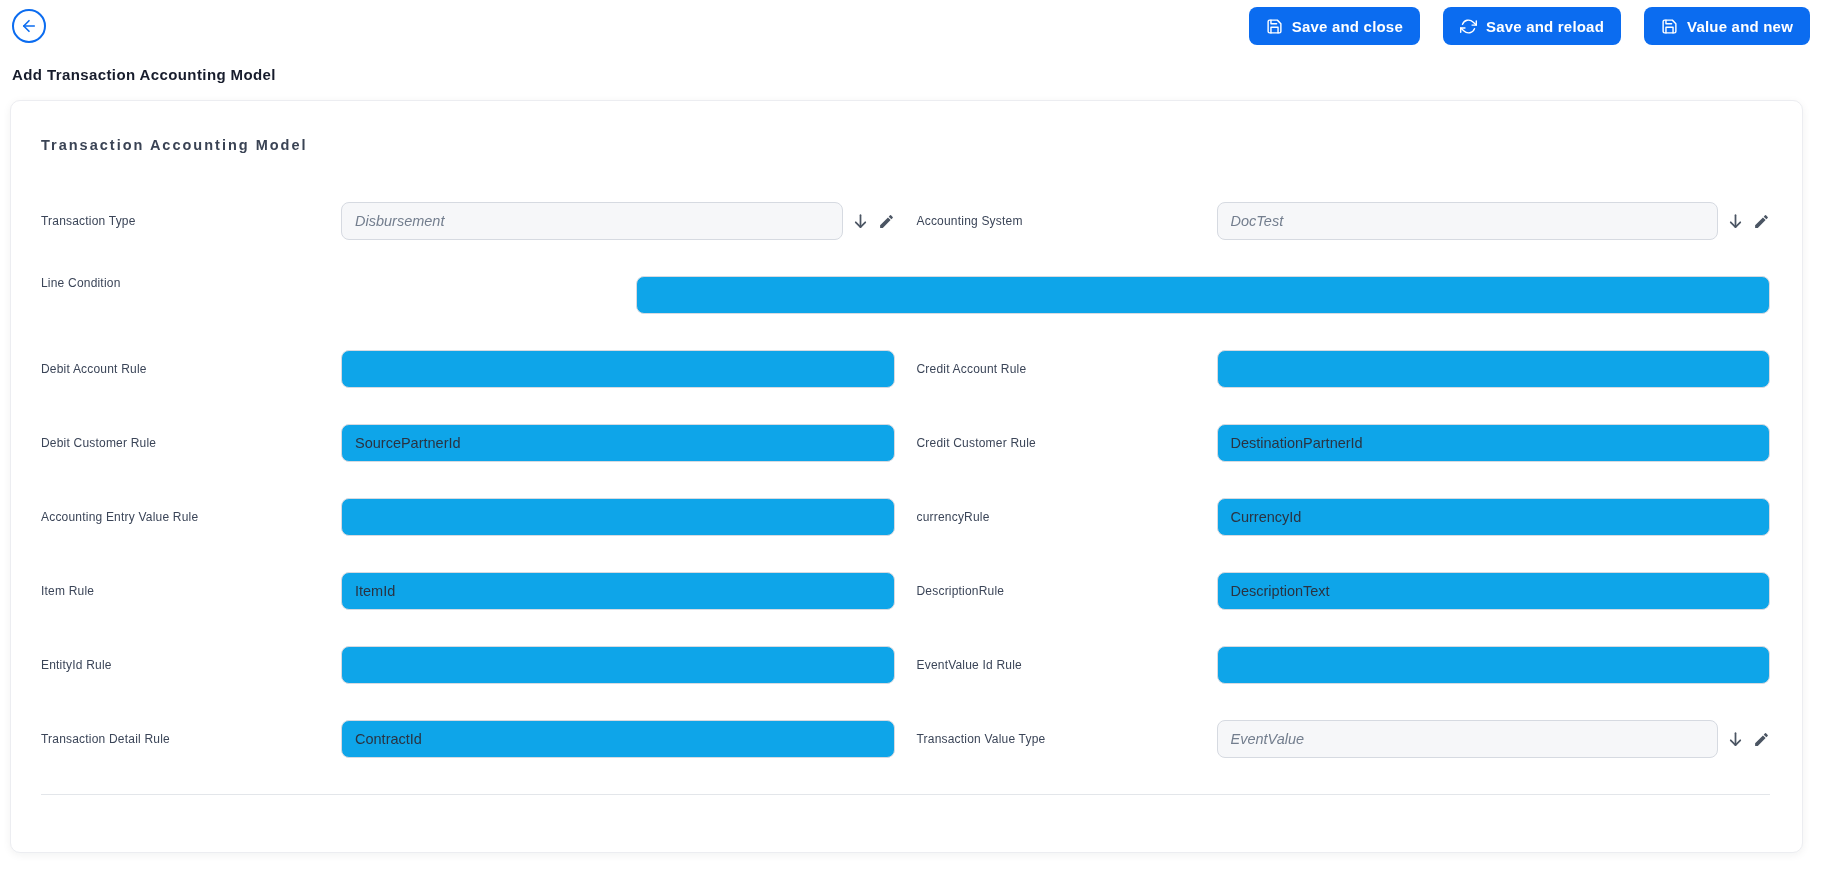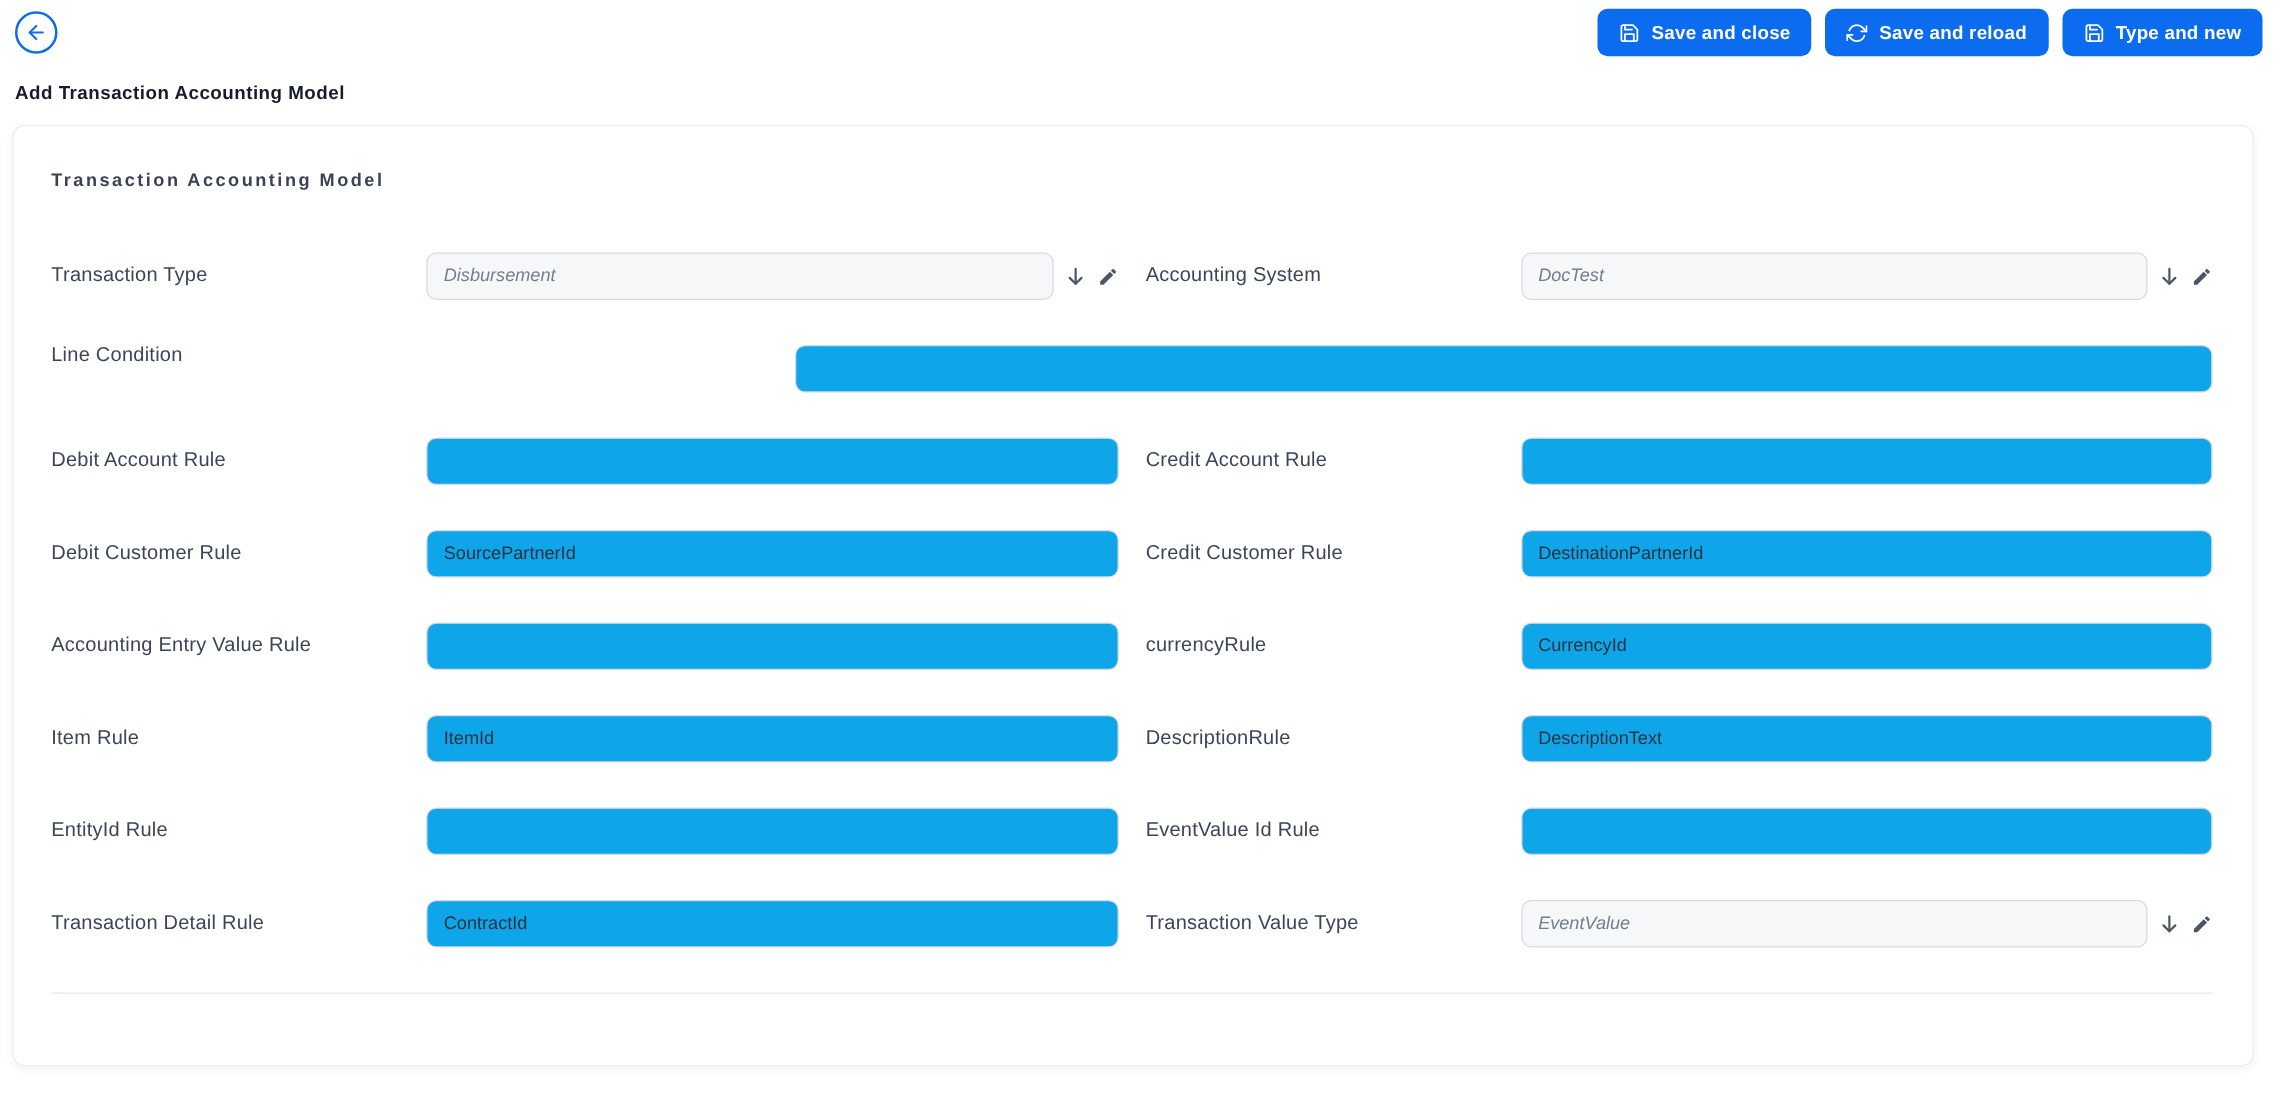--- a/index.html
+++ b/index.html
@@ -12,21 +12,21 @@
   }
 
   
   .topbar { display:flex; justify-content:space-between; align-items:flex-start; padding:7px 15px 0 12px; }
   .back-btn {
     width:34px; height:34px; border-radius:50%;
     border:2px solid #0b6cf0; background:#fff;
     display:flex; align-items:center; justify-content:center;
     cursor:pointer; margin-top:2px; padding:0;
   }
-  .btn-group { display:flex; gap:11px; }
+  .btn-group { display:flex; gap:23px; }
   .btn {
     height:38px; background:#0b6cf0; color:#fff; border:none; border-radius:8px;
     font-weight:700; font-size:15px; font-family:inherit;
     display:flex; align-items:center; gap:9px; padding:0 17px; cursor:pointer;
     letter-spacing:0.2px;
   }
   .btn svg { flex:0 0 auto; }
 
   
   .page-title {
@@ -43,21 +43,21 @@
   }
   .section-title {
     font-size:14.5px; font-weight:700; color:#3a4354;
     letter-spacing:2px; margin:0 0 49px 0;
   }
 
   
   .frow { display:flex; margin-bottom:36px; }
   .fcol { flex:1 1 0; display:flex; align-items:center; min-width:0; }
   .fcol + .fcol { margin-left:22px;justify-content:space-between; }
-  .flabel { flex:0 0 300px; font-size:16px; color:#3b4558; letter-spacing:0.2px; }
+  .flabel { flex:0 0 300px; font-size:12px; color:#3b4558; letter-spacing:0.2px; }
   .fwrap { flex:1; display:flex; align-items:center; gap:8px; min-width:0; }
   input.fld {
     height:38px; border:1px solid #d6dae1; border-radius:8px; background:#0ea5e9;
     padding:0 13px; font-size:14.5px; color:#2a3342; font-family:inherit;
     flex:1 1 auto; min-width:0; outline:none;
   }
   input.fld.ro { background:#f6f7f9; color:#737e8e;font-style:italic; }
   .icon-btn {
     background:none; border:none; padding:0; margin:0; cursor:pointer;
     display:flex; align-items:center; justify-content:center; color:#4b5563;
@@ -104,21 +104,21 @@
       <span>Save and reload</span>
     </button>
     <button class="btn">
       <span style="display:flex;">
         <svg width="17" height="17" viewBox="0 0 24 24" fill="none" stroke="#fff" stroke-width="2" stroke-linecap="round" stroke-linejoin="round">
             <path d="M19 21H5a2 2 0 0 1-2-2V5a2 2 0 0 1 2-2h11l5 5v11a2 2 0 0 1-2 2z"></path>
             <polyline points="17 21 17 13 7 13 7 21"></polyline>
             <polyline points="7 3 7 8 15 8"></polyline>
           </svg>
       </span>
-      <span>Type and new</span>
+      <span>Value and new</span>
     </button>
   </div>
 </div>
 
 <h1 class="page-title">Add Transaction Accounting Model</h1>
 
 <div class="card">
   <div class="section-title">Transaction Accounting Model</div>
 
   <div class="frow">

